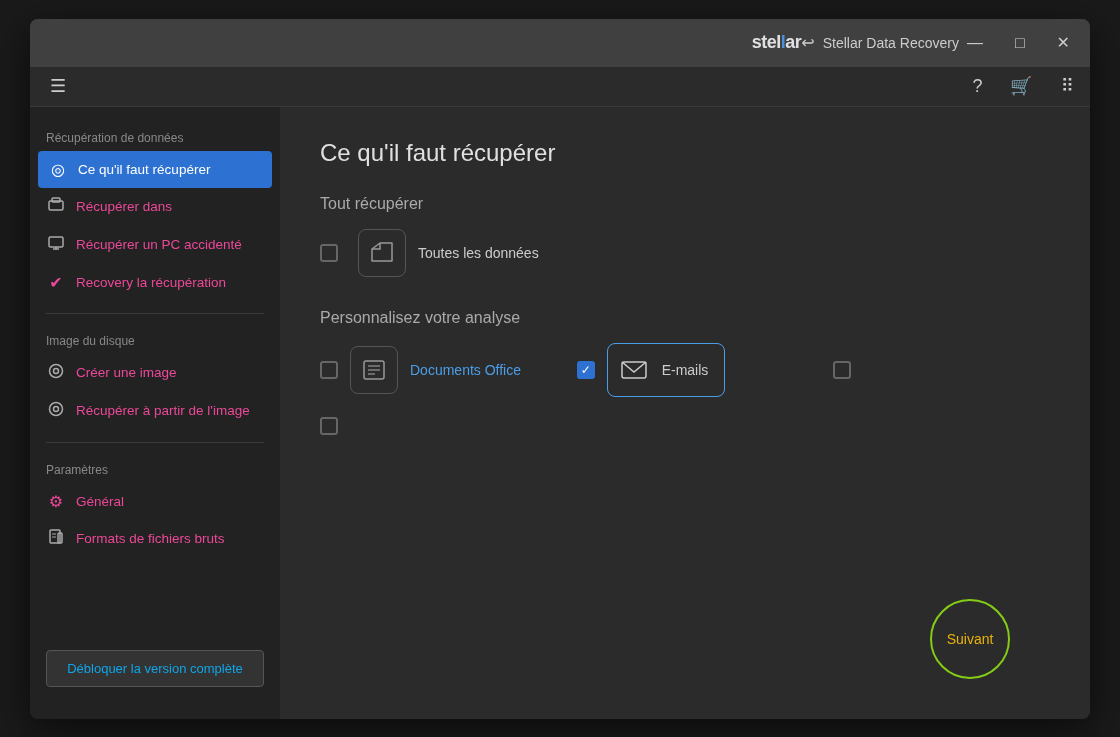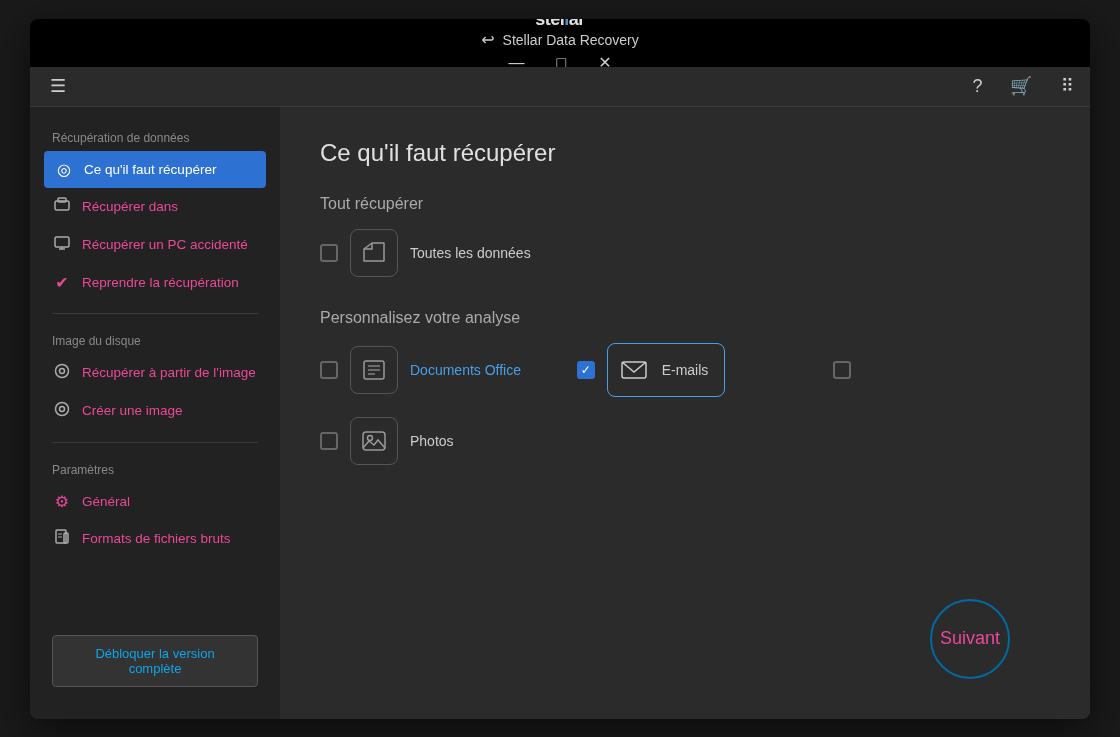--- a/index.html
+++ b/index.html
@@ -17,28 +17,27 @@
       height: 700px;
       background: #2b2b2b;
       border-radius: 8px;
       overflow: hidden;
       display: flex;
       flex-direction: column;
       box-shadow: 0 10px 40px rgba(0,0,0,0.6);
     }
     
     .title-bar {
-      background: #000000;
+      background: #404040;
       height: 48px;
       display: flex;
       align-items: center;
-      justify-content: center;
+      justify-content: flex-end;
       padding: 0 12px;
       flex-shrink: 0;
-      flex-direction: column;
     }
     .title-bar-left {
       display: flex;
       align-items: center;
       gap: 8px;
     }
     .app-logo {
       color: #e0e0e0;
       font-size: 18px;
       font-weight: 600;
@@ -105,21 +104,21 @@
       display: flex;
       flex: 1;
       overflow: hidden;
     }
     
     .sidebar {
       width: 250px;
       background: #222222;
       display: flex;
       flex-direction: column;
-      padding: 16px 6px;
+      padding: 16px 0;
       flex-shrink: 0;
     }
     .sidebar-section-title {
       color: #888888;
       font-size: 12px;
       padding: 8px 16px 6px 16px;
       text-transform: none;
     }
     .sidebar-item {
       display: flex;
@@ -180,21 +179,21 @@
     }
     .section-label {
       font-size: 16px;
       color: #aaaaaa;
       margin-bottom: 16px;
     }
     
     .recover-all-row {
       display: flex;
       align-items: center;
-      gap: 12px;
+      gap: 20px;
       margin-bottom: 32px;
       text-align: center;
     }
     .custom-checkbox {
       width: 18px;
       height: 18px;
       border: 2px solid #666666;
       border-radius: 3px;
       background: transparent;
       cursor: pointer;
@@ -260,24 +259,24 @@
     
     .next-btn-container {
       position: absolute;
       bottom: 40px;
       right: 80px;
     }
     .next-btn {
       width: 80px;
       height: 80px;
       border-radius: 50%;
-      border: 2px solid #0369a1;
+      border: 2px solid #84cc16;
       background: #2b2b2b;
-      color: #ec4899;
-      font-size: 18px;
+      color: #eab308;
+      font-size: 14px;
       cursor: pointer;
       display: flex;
       align-items: center;
       justify-content: center;
       font-family: inherit;
     }
   </style>
 </head>
 <body>
 
@@ -332,43 +331,43 @@
           <svg width="16" height="16" viewBox="0 0 16 16" fill="none">
             <rect x="1" y="2" width="14" height="10" rx="1.5" stroke="#aaa" stroke-width="1.5"></rect>
             <line x1="5" y1="14" x2="11" y2="14" stroke="#aaa" stroke-width="1.5"></line>
             <line x1="8" y1="12" x2="8" y2="14" stroke="#aaa" stroke-width="1.5"></line>
           </svg>
         </span>
         <span>Récupérer un PC accidenté</span>
       </div>
       <div class="sidebar-item">
         <span class="sidebar-item-icon">✔</span>
-        <span>Reprendre la récupération</span>
+        <span>Recovery la récupération</span>
       </div>
 
       <div class="sidebar-divider"></div>
 
       <div class="sidebar-section-title">Image du disque</div>
+      <div class="sidebar-item">
+        <span class="sidebar-item-icon">
+          <svg width="16" height="16" viewBox="0 0 16 16" fill="none">
+            <circle cx="8" cy="8" r="6.5" stroke="#aaa" stroke-width="1.5"></circle>
+            <circle cx="8" cy="8" r="2.5" stroke="#aaa" stroke-width="1.5"></circle>
+          </svg>
+        </span>
+        <span>Créer une image</span>
+      </div>
       <div class="sidebar-item">
         <span class="sidebar-item-icon">
           <svg width="16" height="16" viewBox="0 0 16 16" fill="none">
             <circle cx="8" cy="8" r="6.5" stroke="#aaa" stroke-width="1.5"></circle>
             <circle cx="8" cy="8" r="2.5" stroke="#aaa" stroke-width="1.5"></circle>
           </svg>
         </span>
         <span>Récupérer à partir de l'image</span>
-      </div>
-      <div class="sidebar-item">
-        <span class="sidebar-item-icon">
-          <svg width="16" height="16" viewBox="0 0 16 16" fill="none">
-            <circle cx="8" cy="8" r="6.5" stroke="#aaa" stroke-width="1.5"></circle>
-            <circle cx="8" cy="8" r="2.5" stroke="#aaa" stroke-width="1.5"></circle>
-          </svg>
-        </span>
-        <span>Créer une image</span>
       </div>
 
       <div class="sidebar-divider"></div>
 
       <div class="sidebar-section-title">Paramètres</div>
       <div class="sidebar-item">
         <span class="sidebar-item-icon">⚙</span>
         <span>Général</span>
       </div>
       <div class="sidebar-item">
@@ -435,30 +434,20 @@
             <span class="option-label">E-mails</span>
           </div>
         </div>
 
         <div class="grid-item">
           <div class="custom-checkbox"></div>
         </div>
 
         <div class="grid-item">
           <div class="custom-checkbox"></div>
-          <div class="option-card">
-            <div class="option-icon-box">
-              <svg width="26" height="26" viewBox="0 0 26 26" fill="none">
-                <rect x="2" y="4" width="22" height="18" rx="3" stroke="#999" stroke-width="1.5"></rect>
-                <circle cx="9" cy="10" r="2.5" stroke="#999" stroke-width="1.5"></circle>
-                <polyline points="2,20 8,13 13,17 17,12 24,20" stroke="#999" stroke-width="1.5" fill="none"></polyline>
-              </svg>
-            </div>
-            <span class="option-label">Photos</span>
-          </div>
         </div>
 
 
       </div>
 
       <div class="next-btn-container">
         <button class="next-btn">Suivant</button>
       </div>
     </div>
   </div>

